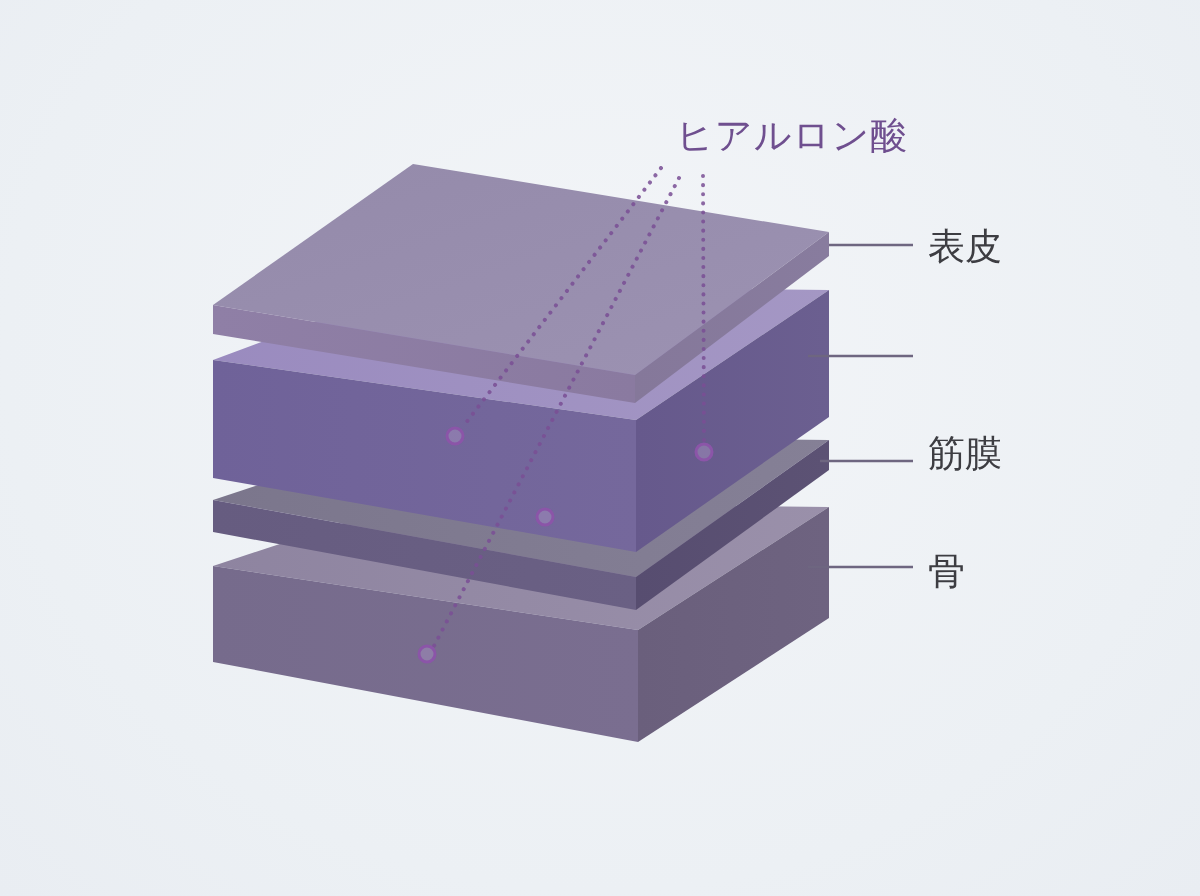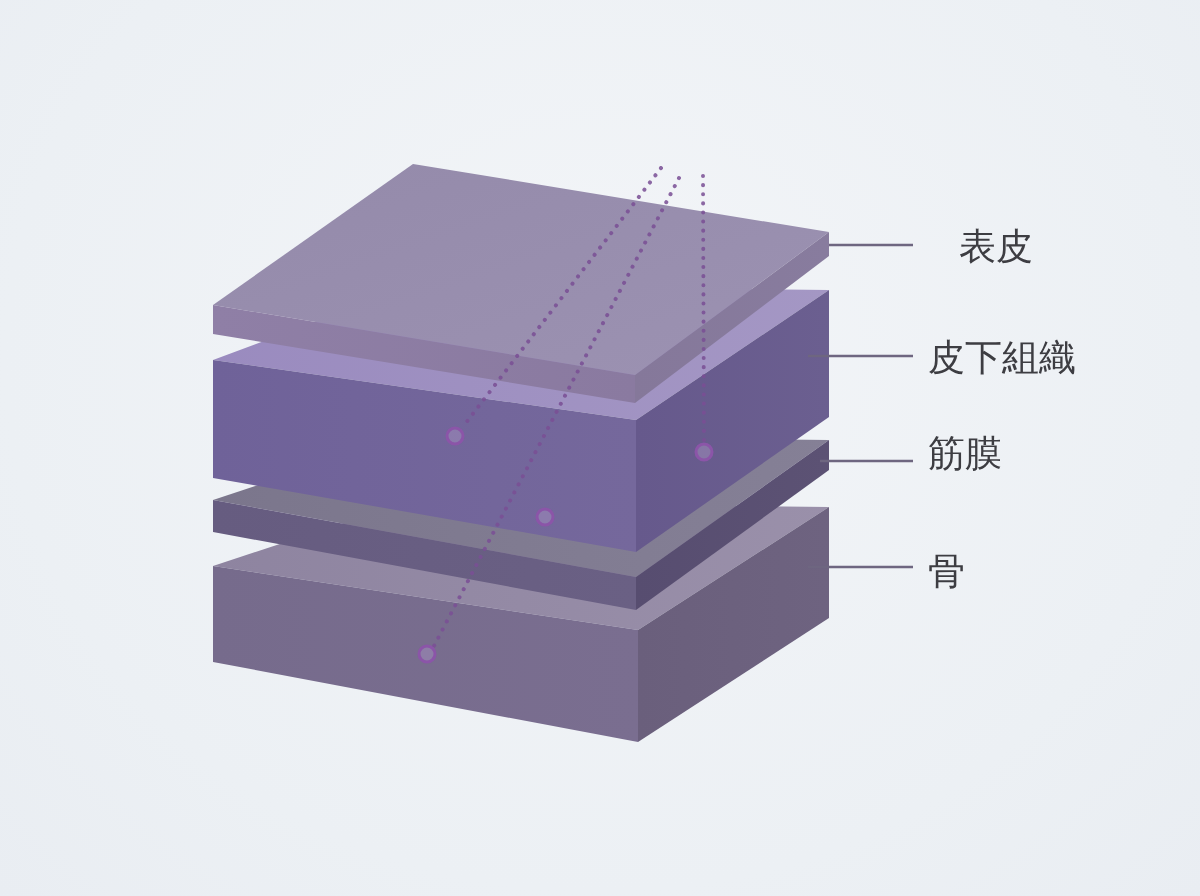--- a/index.html
+++ b/index.html
@@ -139,19 +139,19 @@
     </g>
 
     <g fill="#a08cbc" fill-opacity="0.55" stroke="#8b55a8" stroke-width="3">
       <circle cx="455" cy="436" r="8"></circle>
       <circle cx="545" cy="517" r="8"></circle>
       <circle cx="427" cy="654" r="8"></circle>
       <circle cx="704" cy="452" r="8"></circle>
     </g>
   </svg>
 
+  <div class="title">ヒアルロン酸</div>
 
-  <div class="layer-label" style="top:228px;margin-left:31px;">表皮</div>
-  <div class="layer-label" style="top:339px;">皮下組織</div>
+  <div class="layer-label" style="top:228px;">表皮</div>
   <div class="layer-label" style="top:435px;">筋膜</div>
   <div class="layer-label" style="top:553px;">骨</div>
 
 </div>
 
 </body></html>

